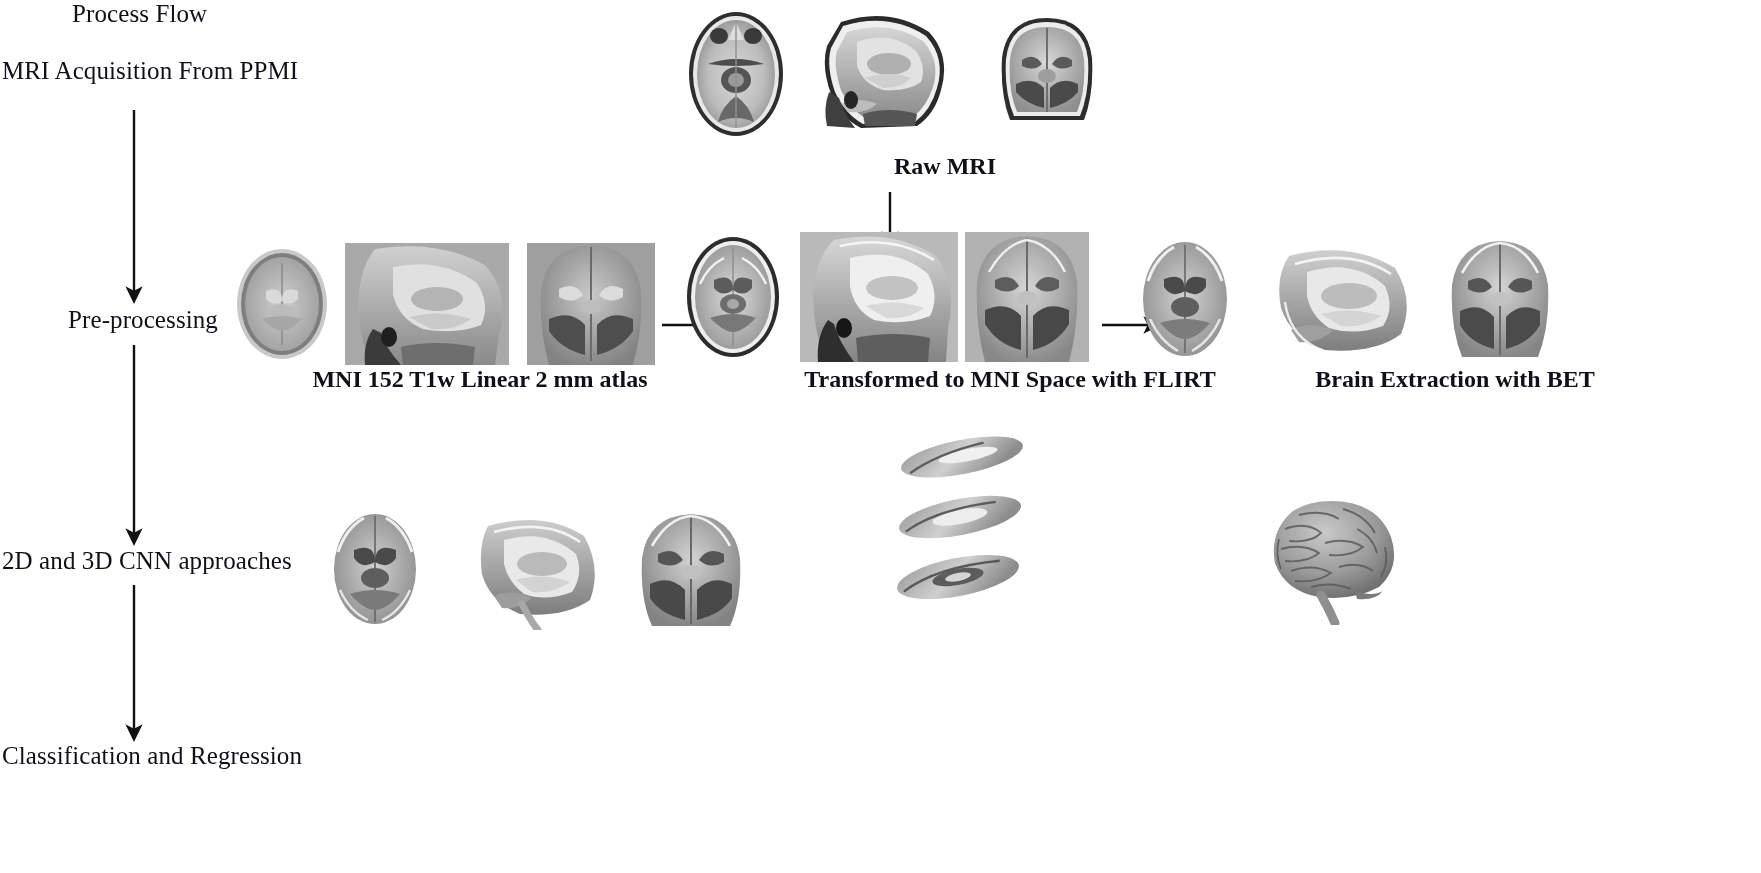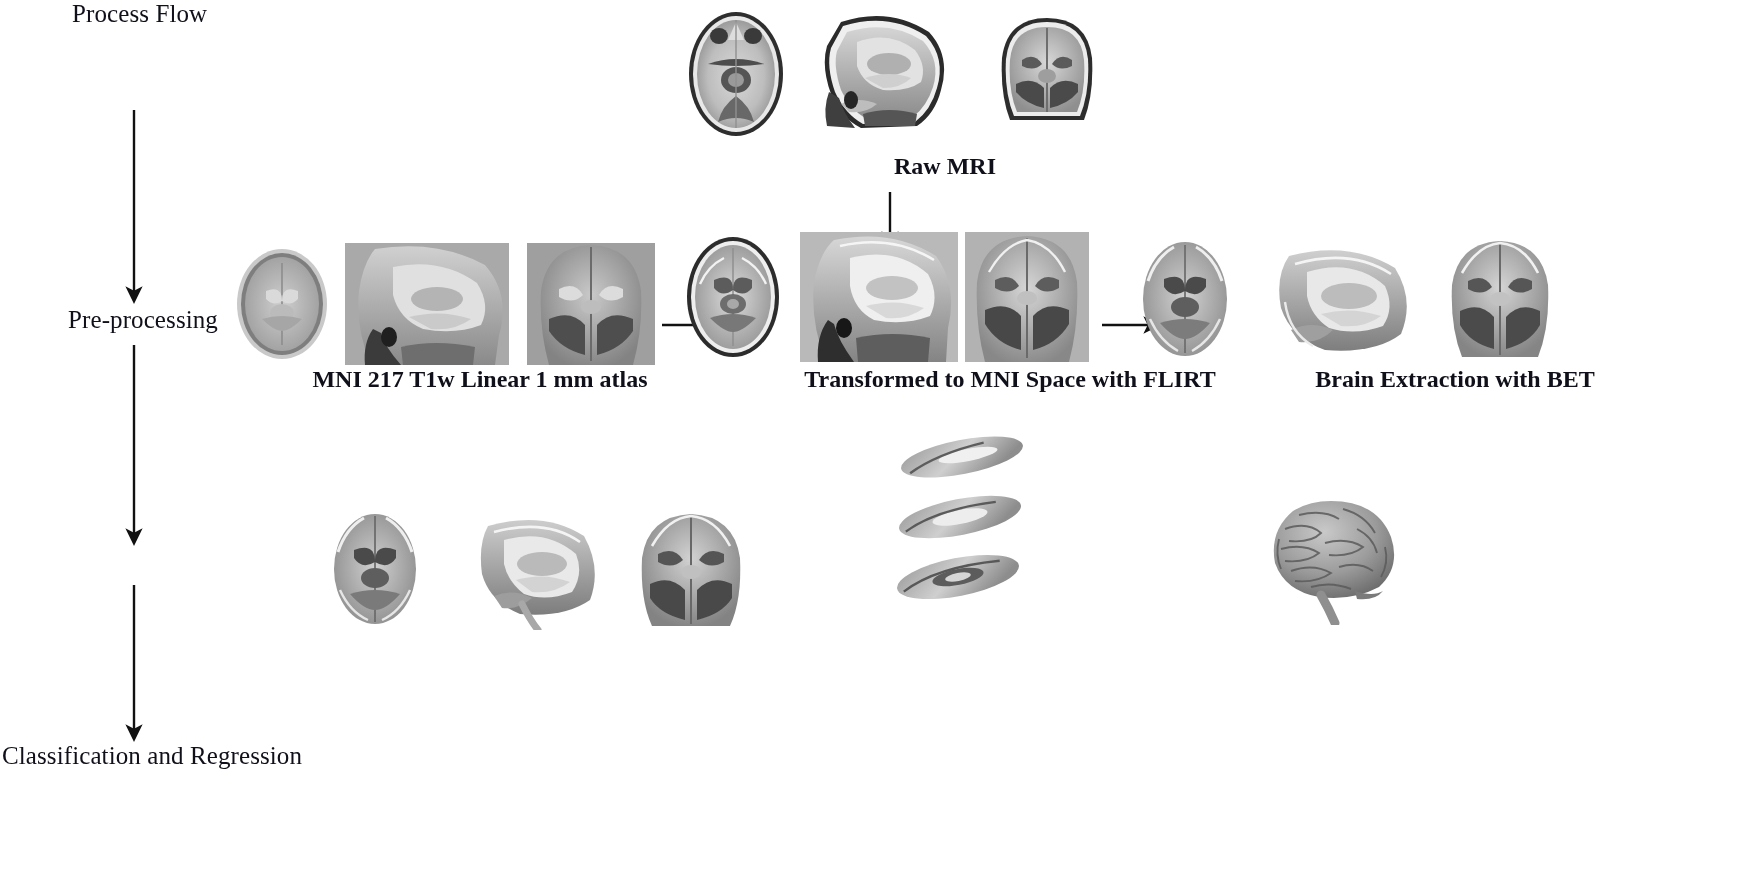--- a/index.html
+++ b/index.html
@@ -38,23 +38,25 @@
 
   .rowarrow { position:absolute; }
 </style>
 </head>
 <body>
 
 <div class="stage">
 
   <div class="lbl" style="left:72px; top:0px;">Process Flow</div>
 
+  <div class="lbl" style="left:2px; top:57px;">MRI Acquisition From PPMI</div>
 
   <div class="lbl" style="left:68px; top:306px;">Pre-processing</div>
 
+  <div class="lbl" style="left:2px; top:547px;">2D and 3D CNN approaches</div>
 
   <div class="lbl" style="left:2px; top:742px;">Classification and Regression</div>
 
   <svg class="spine" width="300" height="873">
     <defs>
       <marker id="ah" markerWidth="9" markerHeight="9" refX="4.2" refY="4.2" orient="auto">
         <path d="M0.6,0.6 L8,4.2 L0.6,7.8 L2.4,4.2 Z" fill="#111"></path>
       </marker>
     </defs>
 
@@ -190,21 +192,21 @@
       <path d="M64 2 Q108 4 114 48 Q116 86 106 122 L22 122 Q12 86 14 48 Q20 4 64 2Z" fill="url(#c2)"></path>
       <path d="M64 4 L64 118" stroke="#6b6b6b" stroke-width="2"></path>
       <path d="M32 46 Q48 38 56 52 Q46 62 32 54Z" fill="#dcdcdc"></path>
       <path d="M96 46 Q80 38 72 52 Q82 62 96 54Z" fill="#dcdcdc"></path>
       <path d="M22 76 Q44 66 58 82 L58 112 Q34 106 22 88Z" fill="#4e4e4e"></path>
       <path d="M106 76 Q84 66 70 82 L70 112 Q94 106 106 88Z" fill="#4e4e4e"></path>
       <ellipse cx="64" cy="64" rx="10" ry="7" fill="#bdbdbd"></ellipse>
     </svg>
   </div>
 
-  <div class="cap" style="left:240px; top:366px; width:480px;">MNI 217 T1w Linear 1 mm atlas</div>
+  <div class="cap" style="left:240px; top:366px; width:480px;">MNI 152 T1w Linear 2 mm atlas</div>
 
   <svg class="rowarrow" style="left:660px; top:305px;" width="60" height="40">
     <defs>
       <marker id="ah3" markerWidth="9" markerHeight="9" refX="4.2" refY="4.2" orient="auto">
         <path d="M0.6,0.6 L8,4.2 L0.6,7.8 L2.4,4.2 Z" fill="#111"></path>
       </marker>
     </defs>
     <line x1="2" y1="20" x2="50" y2="20" stroke="#111" stroke-width="2.4" marker-end="url(#ah3)"></line>
   </svg>
 

